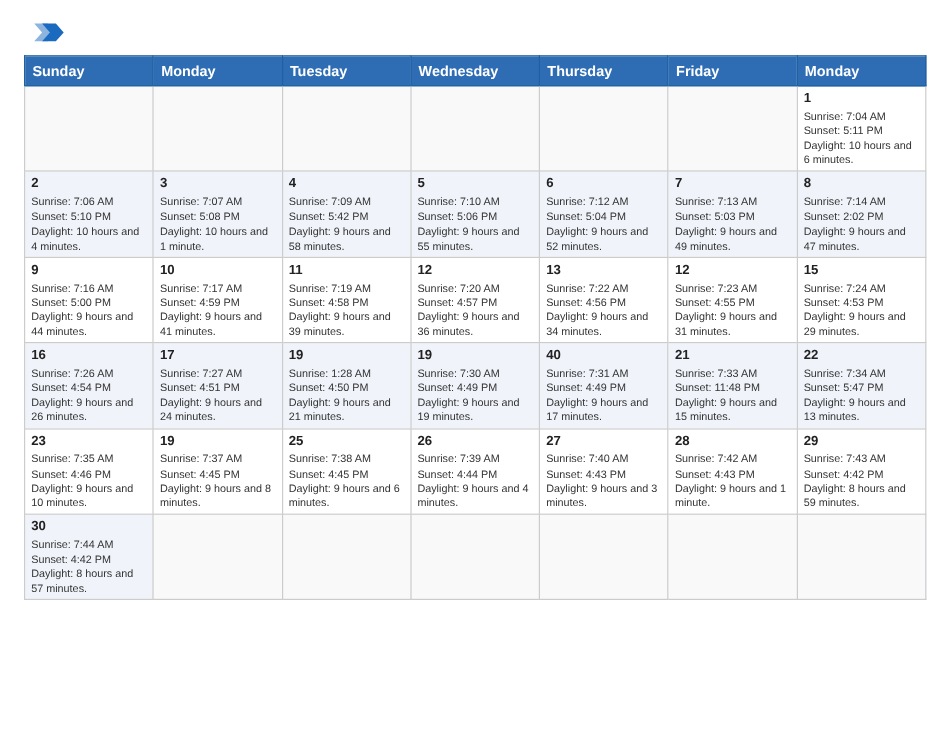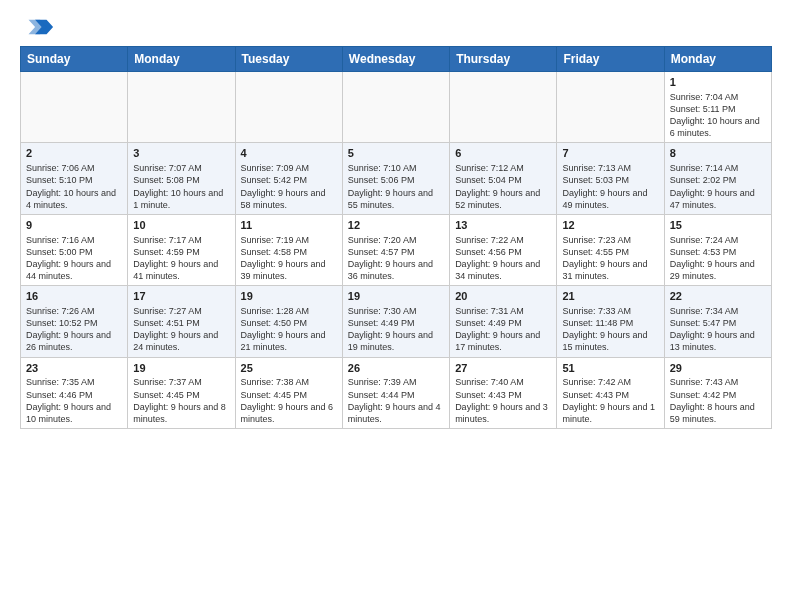--- a/index.html
+++ b/index.html
@@ -234,21 +234,21 @@
             <span class="day-num">15</span>
             <div class="cell-info">Sunrise: 7:24 AM
 Sunset: 4:53 PM
 Daylight: 9 hours and 29 minutes.</div>
           </td>
         </tr>
         <tr class="row-shade">
           <td>
             <span class="day-num">16</span>
             <div class="cell-info">Sunrise: 7:26 AM
-Sunset: 10:52 PM
+Sunset: 4:54 PM
 Daylight: 9 hours and 26 minutes.</div>
           </td>
           <td>
             <span class="day-num">17</span>
             <div class="cell-info">Sunrise: 7:27 AM
 Sunset: 4:51 PM
 Daylight: 9 hours and 24 minutes.</div>
           </td>
           <td>
             <span class="day-num">19</span>
@@ -256,21 +256,21 @@
 Sunset: 4:50 PM
 Daylight: 9 hours and 21 minutes.</div>
           </td>
           <td>
             <span class="day-num">19</span>
             <div class="cell-info">Sunrise: 7:30 AM
 Sunset: 4:49 PM
 Daylight: 9 hours and 19 minutes.</div>
           </td>
           <td>
-            <span class="day-num">20</span>
+            <span class="day-num">40</span>
             <div class="cell-info">Sunrise: 7:31 AM
 Sunset: 4:49 PM
 Daylight: 9 hours and 17 minutes.</div>
           </td>
           <td>
             <span class="day-num">21</span>
             <div class="cell-info">Sunrise: 7:33 AM
 Sunset: 11:48 PM
 Daylight: 9 hours and 15 minutes.</div>
           </td>
@@ -306,27 +306,41 @@
 Sunset: 4:44 PM
 Daylight: 9 hours and 4 minutes.</div>
           </td>
           <td>
             <span class="day-num">27</span>
             <div class="cell-info">Sunrise: 7:40 AM
 Sunset: 4:43 PM
 Daylight: 9 hours and 3 minutes.</div>
           </td>
           <td>
-            <span class="day-num">51</span>
+            <span class="day-num">28</span>
             <div class="cell-info">Sunrise: 7:42 AM
 Sunset: 4:43 PM
 Daylight: 9 hours and 1 minute.</div>
           </td>
           <td>
             <span class="day-num">29</span>
             <div class="cell-info">Sunrise: 7:43 AM
 Sunset: 4:42 PM
 Daylight: 8 hours and 59 minutes.</div>
           </td>
+        </tr>
+        <tr class="last-row row-shade">
+          <td>
+            <span class="day-num">30</span>
+            <div class="cell-info">Sunrise: 7:44 AM
+Sunset: 4:42 PM
+Daylight: 8 hours and 57 minutes.</div>
+          </td>
+          <td class="empty-cell"></td>
+          <td class="empty-cell"></td>
+          <td class="empty-cell"></td>
+          <td class="empty-cell"></td>
+          <td class="empty-cell"></td>
+          <td class="empty-cell"></td>
         </tr>
       </tbody>
   </table>
 </div>
 
 </body></html>

